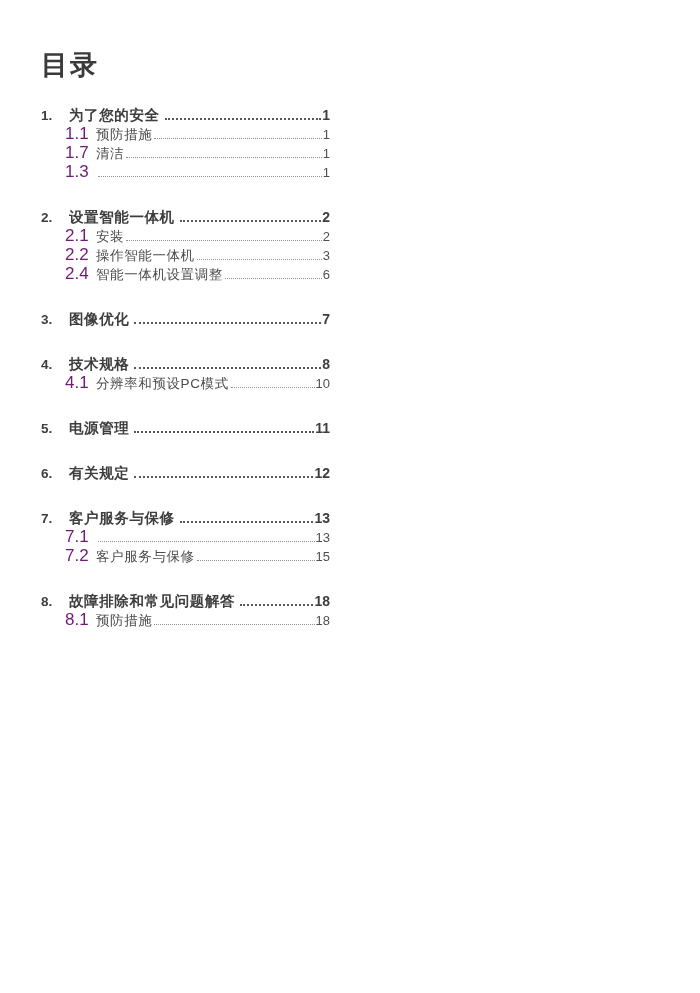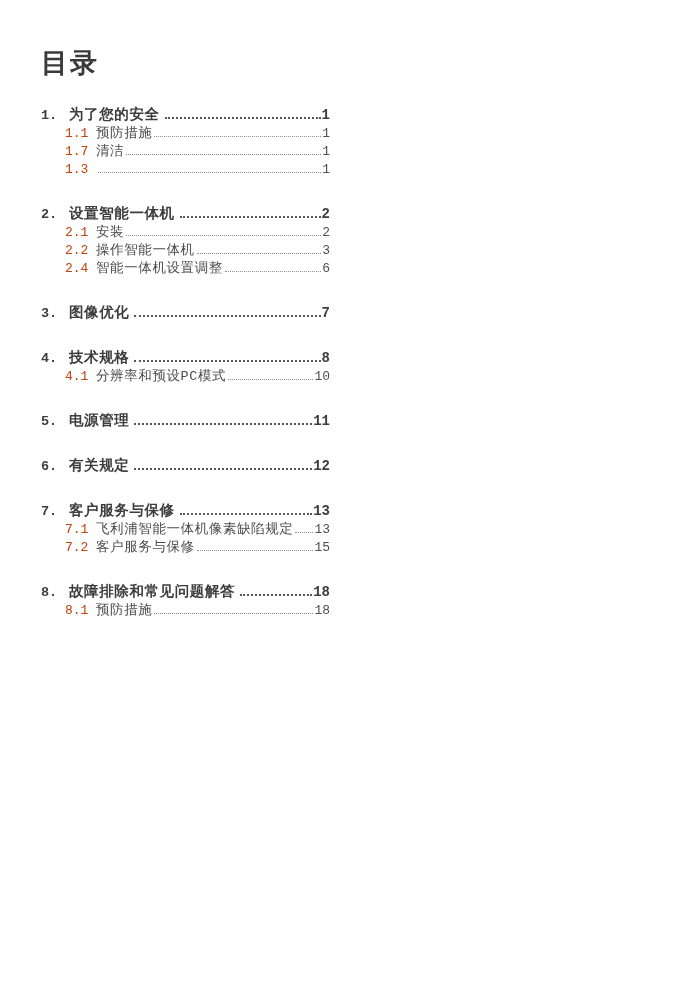--- a/index.html
+++ b/index.html
@@ -6,21 +6,20 @@
   html, body {
     width: 700px; height: 993px;
     background: #ffffff;
     font-family: "Liberation Sans", "DejaVu Sans", sans-serif;
     overflow: hidden;
   }
   .page {
     position: relative;
     width: 700px; height: 870px;
     background: #ffffff;
-    font-family: Liberation Mono, monospace;
   }
   .content {
     position: absolute;
     left: 41px; top: 48px;
     width: 289px;
   }
   .doc-title {
     font-size: 27px;
     font-weight: 600;
     color: #3a3a3a;
@@ -67,22 +66,22 @@
 
   
   .row.sub {
     padding-left: 24px;
     font-weight: normal;
     color: #4b4b4b;
     font-size: 13.5px;
   }
   .row.sub .num {
     flex: 0 0 31px;
-    font-size: 13px;
-    color: #c2410c;
+    font-size: 17px;
+    color: #701a75;
     letter-spacing: 0;
   }
   .row.sub .leader {
     border-bottom: 1.5px dotted #8f8f8f;
     margin: 0 1px 0 2px;
   }
   .row.sub .page-num { font-size: 13px; color: #4f4f4f; }
 </style>
 </head>
 <body>
@@ -182,21 +181,20 @@
         </div>
         <div class="toc-group">
           <div class="row head">
             <span class="num">7.</span>
             <span class="cn">客户服务与保修</span>
             <span class="leader"></span>
             <span class="page-num">13</span>
           </div>
           <div class="row sub">
             <span class="num">7.1</span>
-            <span class="cn">飞利浦智能一体机像素缺陷规定</span>
             <span class="leader"></span>
             <span class="page-num">13</span>
           </div>
           <div class="row sub">
             <span class="num">7.2</span>
             <span class="cn">客户服务与保修</span>
             <span class="leader"></span>
             <span class="page-num">15</span>
           </div>
         </div>

